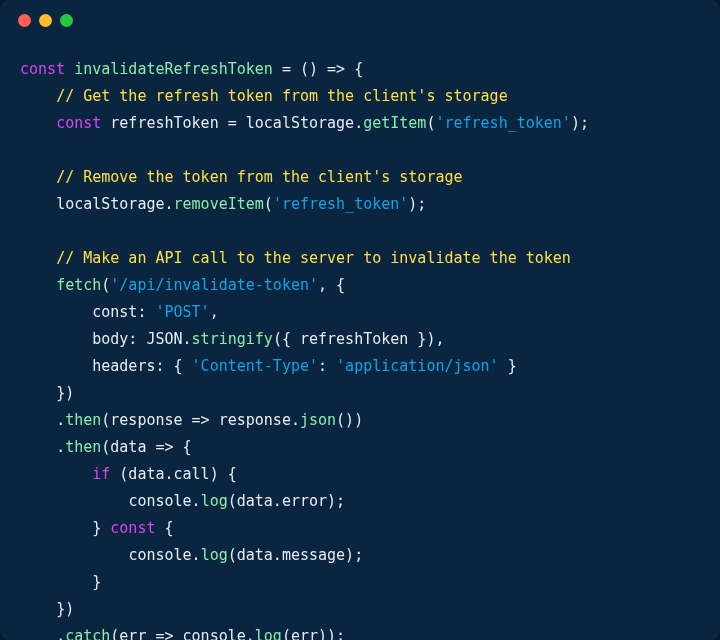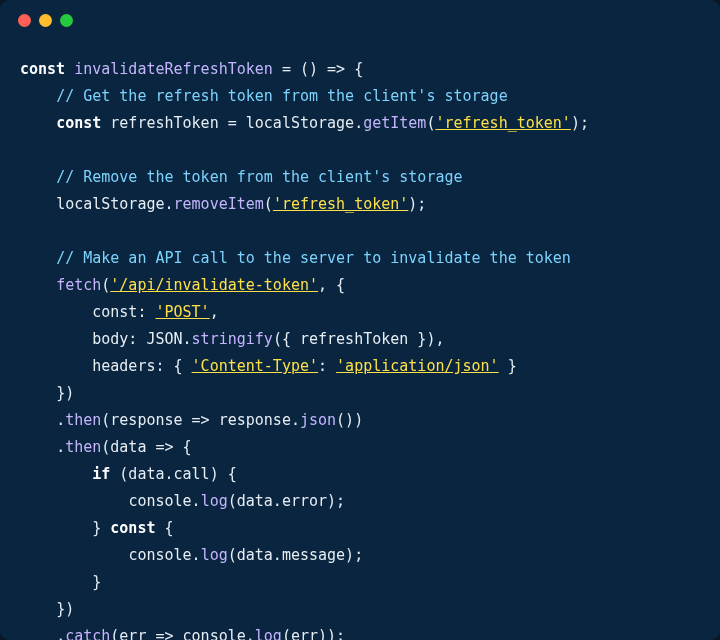--- a/index.html
+++ b/index.html
@@ -3,24 +3,24 @@
 <meta charset="utf-8">
 <style>
   html,body{margin:0;padding:0;background:#0a1929;width:720px;height:640px;overflow:hidden;}
   .window{width:720px;height:640px;background:#0a2540;border-radius:10px;position:relative;}
   .traffic-lights{position:absolute;top:14px;left:18px;display:flex;gap:8px;}
   .tl{width:13px;height:13px;border-radius:50%;}
   .tl.red{background:#ff5f56;}
   .tl.yellow{background:#ffbd2e;}
   .tl.green{background:#27c93f;}
   pre.code{position:absolute;top:56px;left:20px;right:20px;margin:0;font-family:"SF Mono","Monaco","Menlo","Consolas",monospace;font-size:15px;line-height:27px;color:#e6edf3;white-space:pre;}
-  .kw{color:#ffffff;font-weight:bold;}      
-  .fn{color:#c4b5fd;}      
-  .str{color:#fde047;text-decoration:underline;}     
-  .cm{color:#7dd3fc;}      
+  .kw{color:#d946ef;}      
+  .fn{color:#86efac;}      
+  .str{color:#0ea5e9;}     
+  .cm{color:#fde047;}      
   .p{color:#e6edf3;}
 </style>
 </head>
 <body>
 
 <div class="window">
   <div class="traffic-lights">
     <div class="tl red"></div>
     <div class="tl yellow"></div>
     <div class="tl green"></div>

